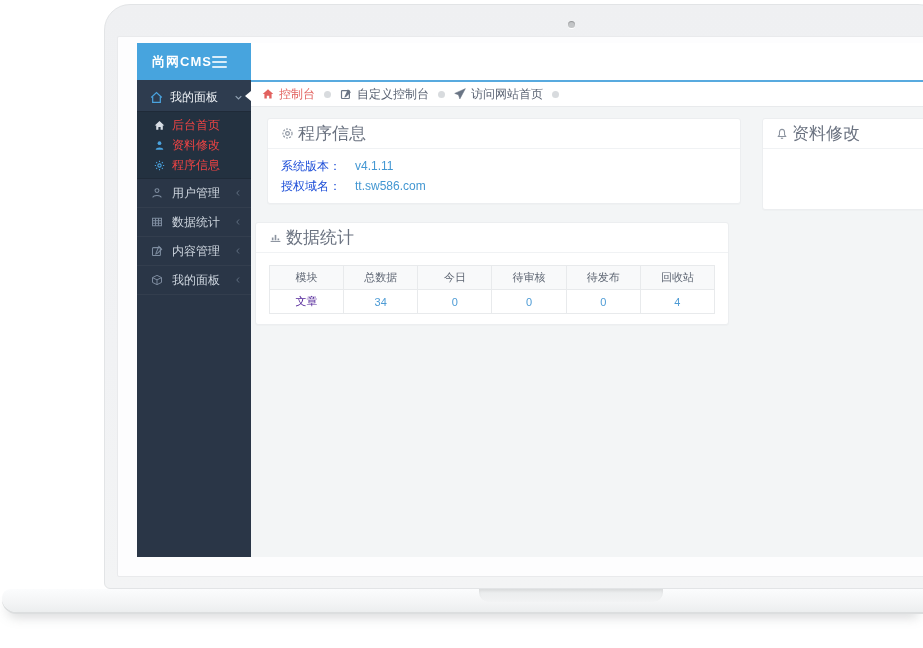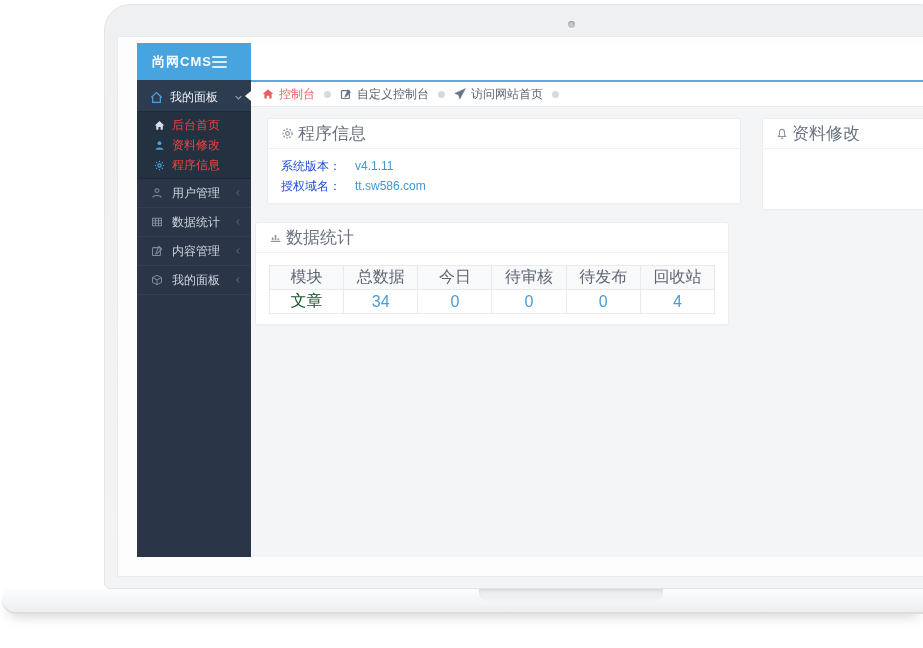--- a/index.html
+++ b/index.html
@@ -114,25 +114,25 @@
   .panel-stats   { left:4px; top:115px; width:474px; height:103px; }
   .prog-body { padding:7px 13px; }
   .prog-row { display:flex; align-items:center; height:20px; }
   .prog-label { color:#1d4ed8; margin-right:14px; }
   .prog-value { color:#4397d2; cursor:pointer; }
 
   .stats-table {
     margin:12px 13px 0 13px; width:446px; border-collapse:collapse; table-layout:fixed;
   }
   .stats-table th, .stats-table td {
-    border:1px solid #e8eaec; height:24px; text-align:center; font-size:16px; font-weight:normal;
+    border:1px solid #e8eaec; height:24px; text-align:center; font-size:11px; font-weight:normal;
   }
   .stats-table th { background:#f8f9fa; color:#5f6774; }
   .stats-table td { color:#4d9bd5; }
-  .stats-table td.mod { color:#14532d; }
+  .stats-table td.mod { color:#4c1d95; }
 
   svg { display:block; }
 </style>
 </head>
 <body>
 
 <div class="stage">
 
   <div class="lid"></div>
   <div class="camera"></div>

